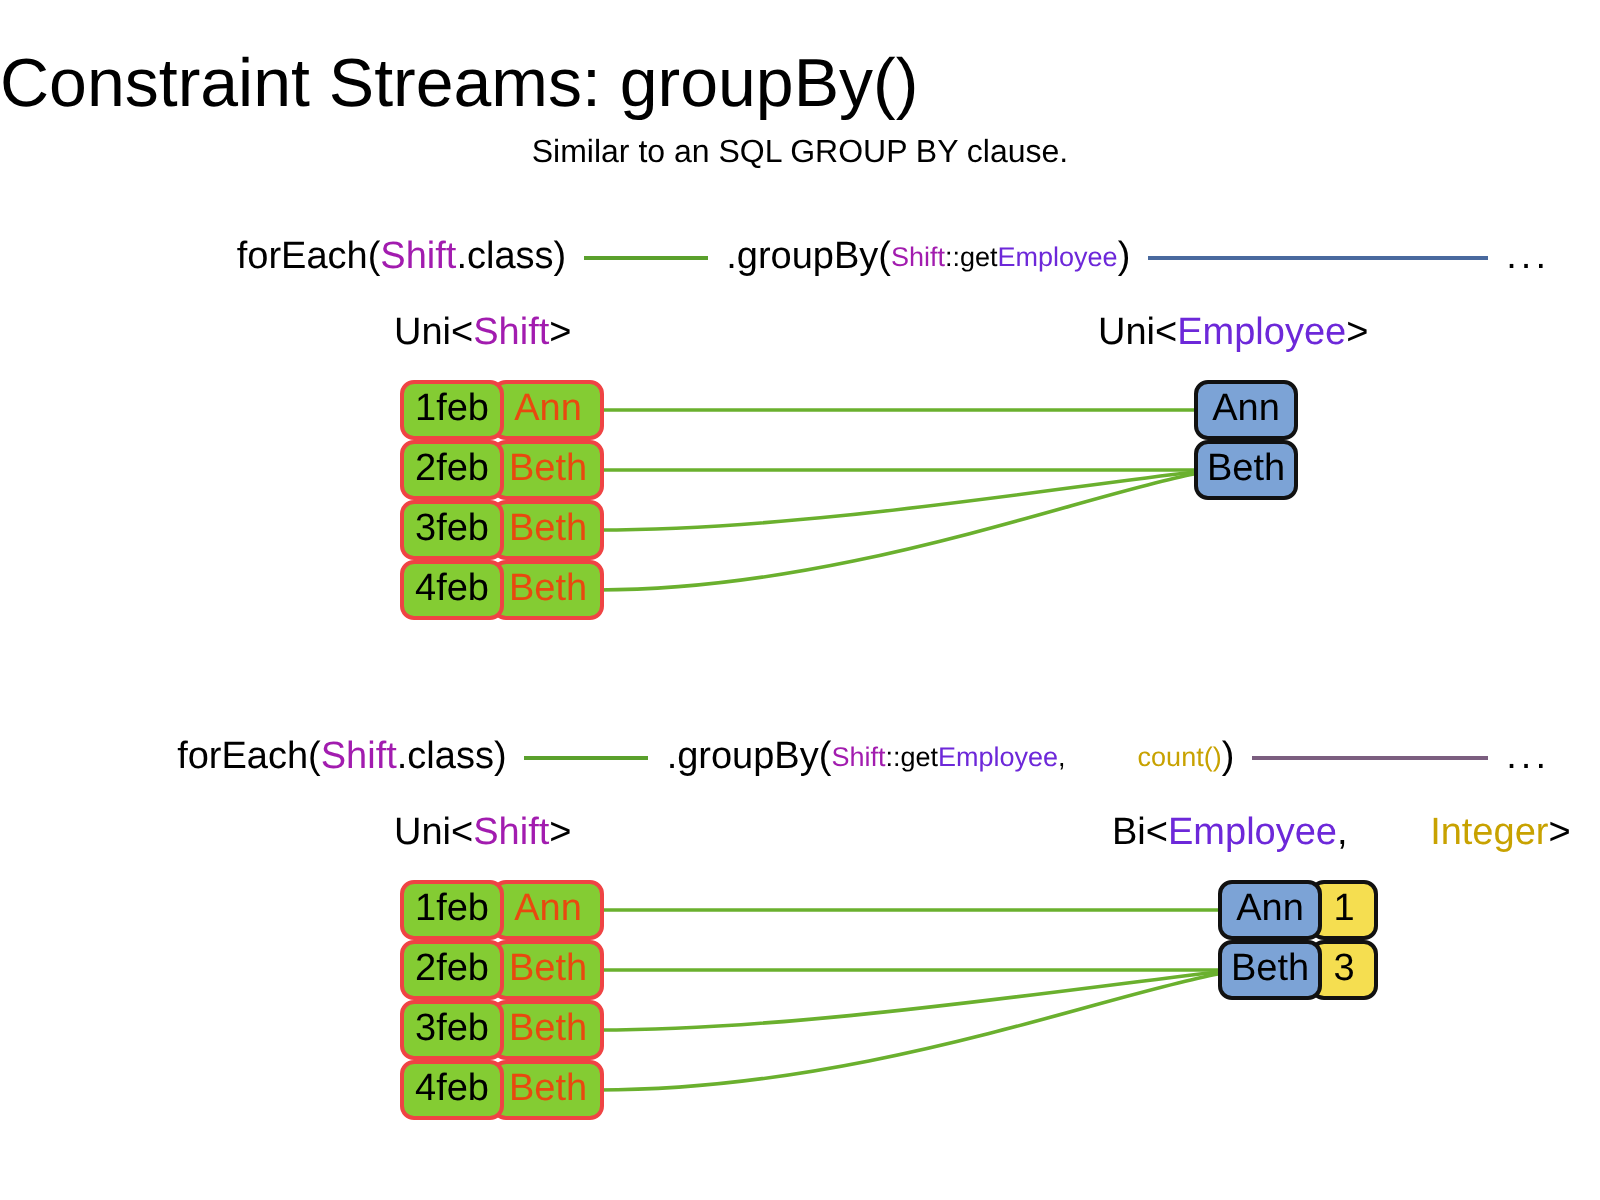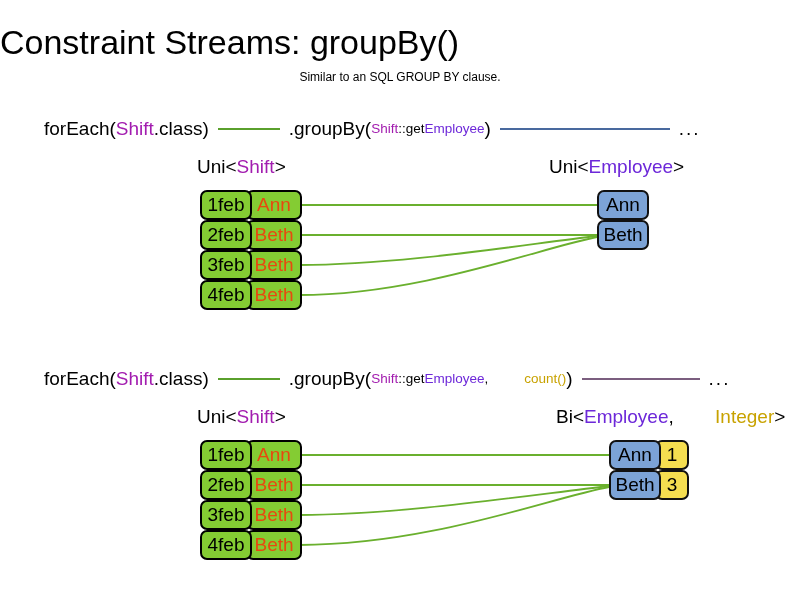--- a/index.html
+++ b/index.html
@@ -27,42 +27,43 @@
     line-height: 40px;
     font-weight: normal;
     color: #000;
     white-space: nowrap;
   }
   #subtitle {
     position: absolute;
     left: 0; top: 68px;
     width: 800px;
     text-align: center;
-    font-size: 12px;
+    font-size: 16px;
     line-height: 18px;
     color: #000;
     white-space: nowrap;
   }
 
   
   .tok-green  { color: #a21caf; }
   .tok-blue   { color: #6d28d9; }
   .tok-gold   { color: #c8a200; margin-left: 36px; }
   .tok-black  { color: #000000; }
 
   .code-line {
     position: absolute;
-    left: 44px;
+    left: 55px;
     width: 720px;
     height: 30px;
     font-size: 19px;
     line-height: 30px;
     white-space: nowrap;
     display: flex;
     align-items: center;
+    justify-content: flex-end;
   }
   .code-line .seg { display: inline-block; }
   .code-line .small {
     font-size: 13.5px;
   }
   .rule {
     display: inline-block;
     height: 0;
     border-top: 2px solid #5aa02c;
     vertical-align: middle;
@@ -104,21 +105,21 @@
 
   .shift-row {
     position: relative;
     display: flex;
     width: 102px;
     height: 30px;
     margin-bottom: 0px;
   }
   .cell {
     box-sizing: border-box;
-    border: 2px solid #000000;
+    border: 2px solid #ef4444;
     background: #84cc33;
     font-size: 19px;
     line-height: 26px;
     text-align: center;
     height: 30px;
     position: relative;
   }
   .cell.date {
     width: 52px;
     border-radius: 7px;

